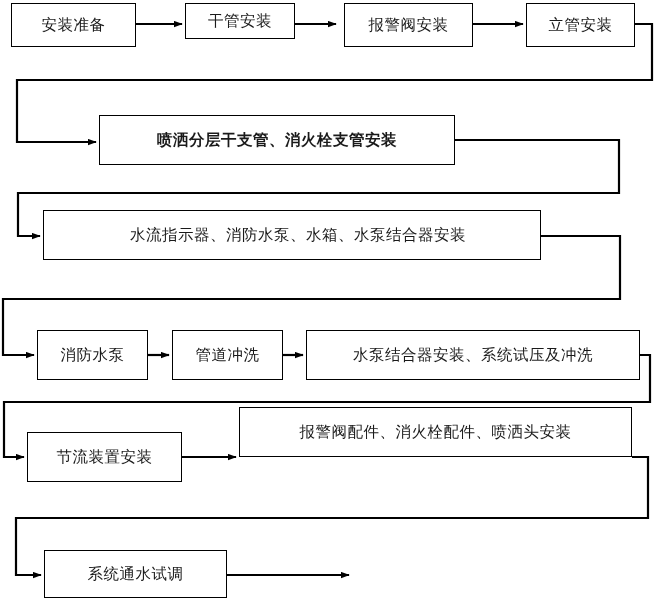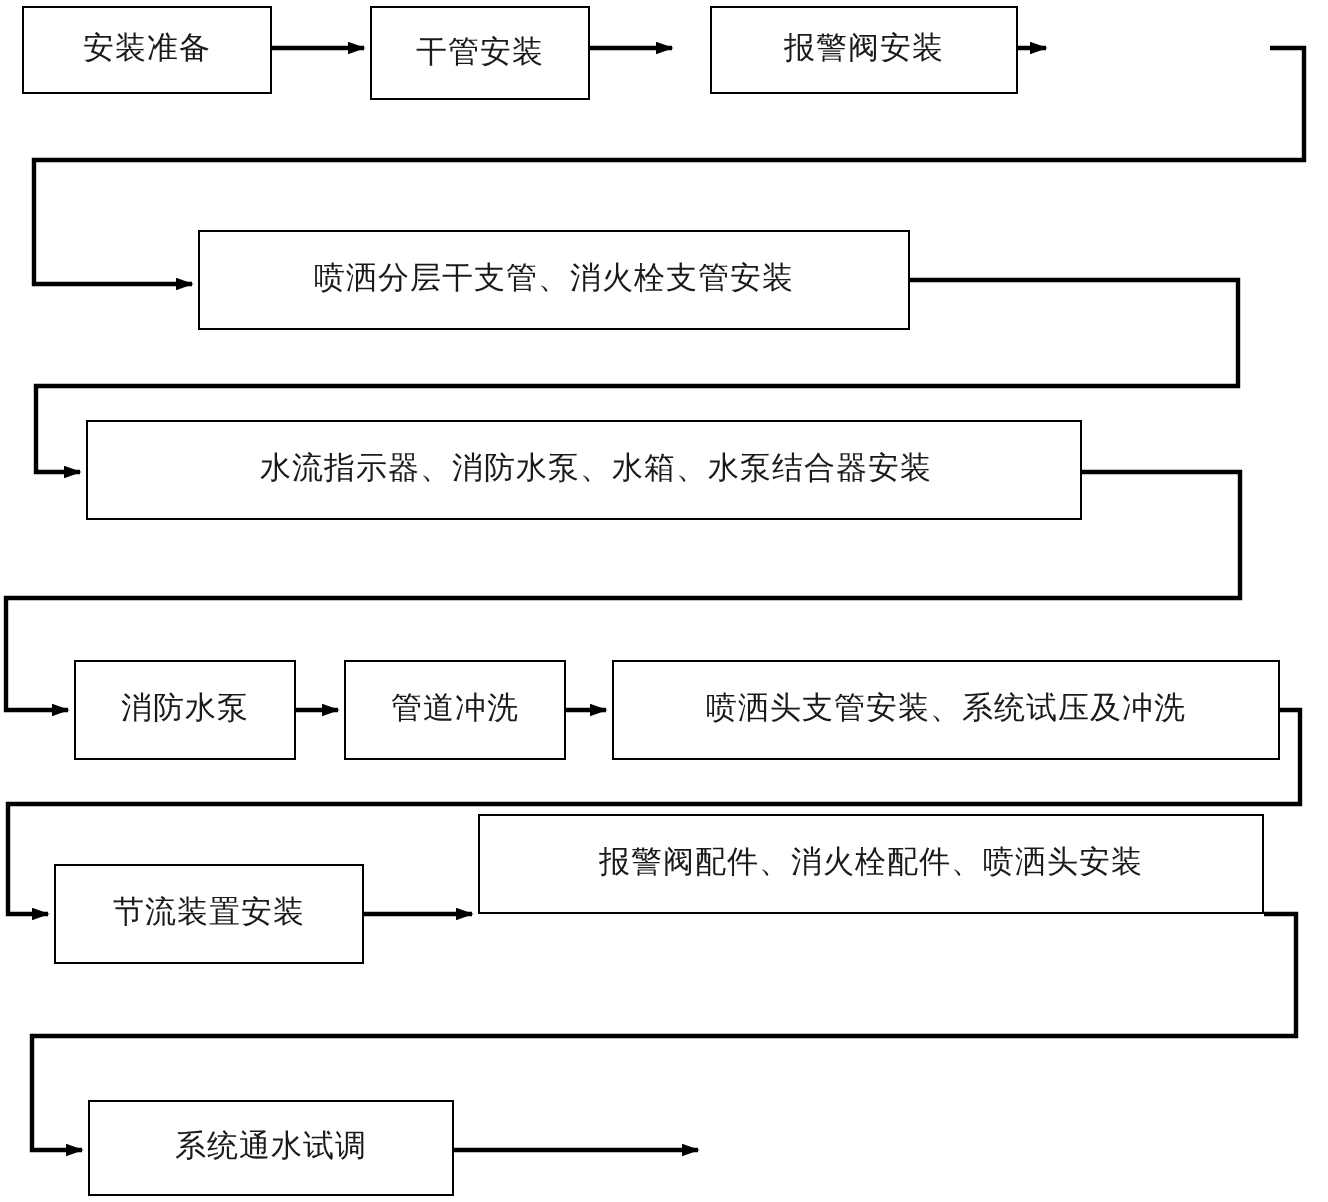--- a/index.html
+++ b/index.html
@@ -77,47 +77,50 @@
       <path d="M632,457 L648,457 L648,518 L16,518 L16,575 L41,575" marker-end="url(#arrowhead)"></path>
 
       <line x1="227" y1="575" x2="349" y2="575" marker-end="url(#arrowhead)"></line>
     </g>
   </svg>
 
   <div class="node-box" style="left:11px; top:3px; width:125px; height:44px;">
     <span class="node-label">安装准备</span>
   </div>
 
-  <div class="node-box" style="left:185px; top:3px; width:110px; height:47px;">
+  <div class="node-box" style="left:185px; top:3px; width:110px; height:36px;">
     <span class="node-label">干管安装</span>
   </div>
 
-  <div class="node-box" style="left:355px; top:3px; width:154px; height:44px;">
+  <div class="node-box" style="left:344px; top:3px; width:129px; height:44px;">
     <span class="node-label">报警阀安装</span>
   </div>
 
+  <div class="node-box" style="left:526px; top:3px; width:109px; height:44px;">
+    <span class="node-label">立管安装</span>
+  </div>
 
-  <div class="node-box" style="left:99px; top:115px; width:356px; height:50px;">
+  <div class="node-box" style="left:99px; top:115px; width:356px; height:50px;font-weight:bold;">
     <span class="node-label">喷洒分层干支管、消火栓支管安装</span>
   </div>
 
   <div class="node-box" style="left:43px; top:210px; width:498px; height:50px;padding-left:12px;">
     <span class="node-label">水流指示器、消防水泵、水箱、水泵结合器安装</span>
   </div>
 
   <div class="node-box" style="left:37px; top:330px; width:111px; height:50px;">
     <span class="node-label">消防水泵</span>
   </div>
 
   <div class="node-box" style="left:172px; top:330px; width:111px; height:50px;">
     <span class="node-label">管道冲洗</span>
   </div>
 
   <div class="node-box" style="left:306px; top:330px; width:334px; height:50px;">
-    <span class="node-label">喷洒头支管安装、系统试压及冲洗</span>
+    <span class="node-label">水泵结合器安装、系统试压及冲洗</span>
   </div>
 
   <div class="node-box" style="left:27px; top:432px; width:155px; height:50px;">
     <span class="node-label">节流装置安装</span>
   </div>
 
   <div class="node-box" style="left:239px; top:407px; width:393px; height:50px;">
     <span class="node-label">报警阀配件、消火栓配件、喷洒头安装</span>
   </div>
 

